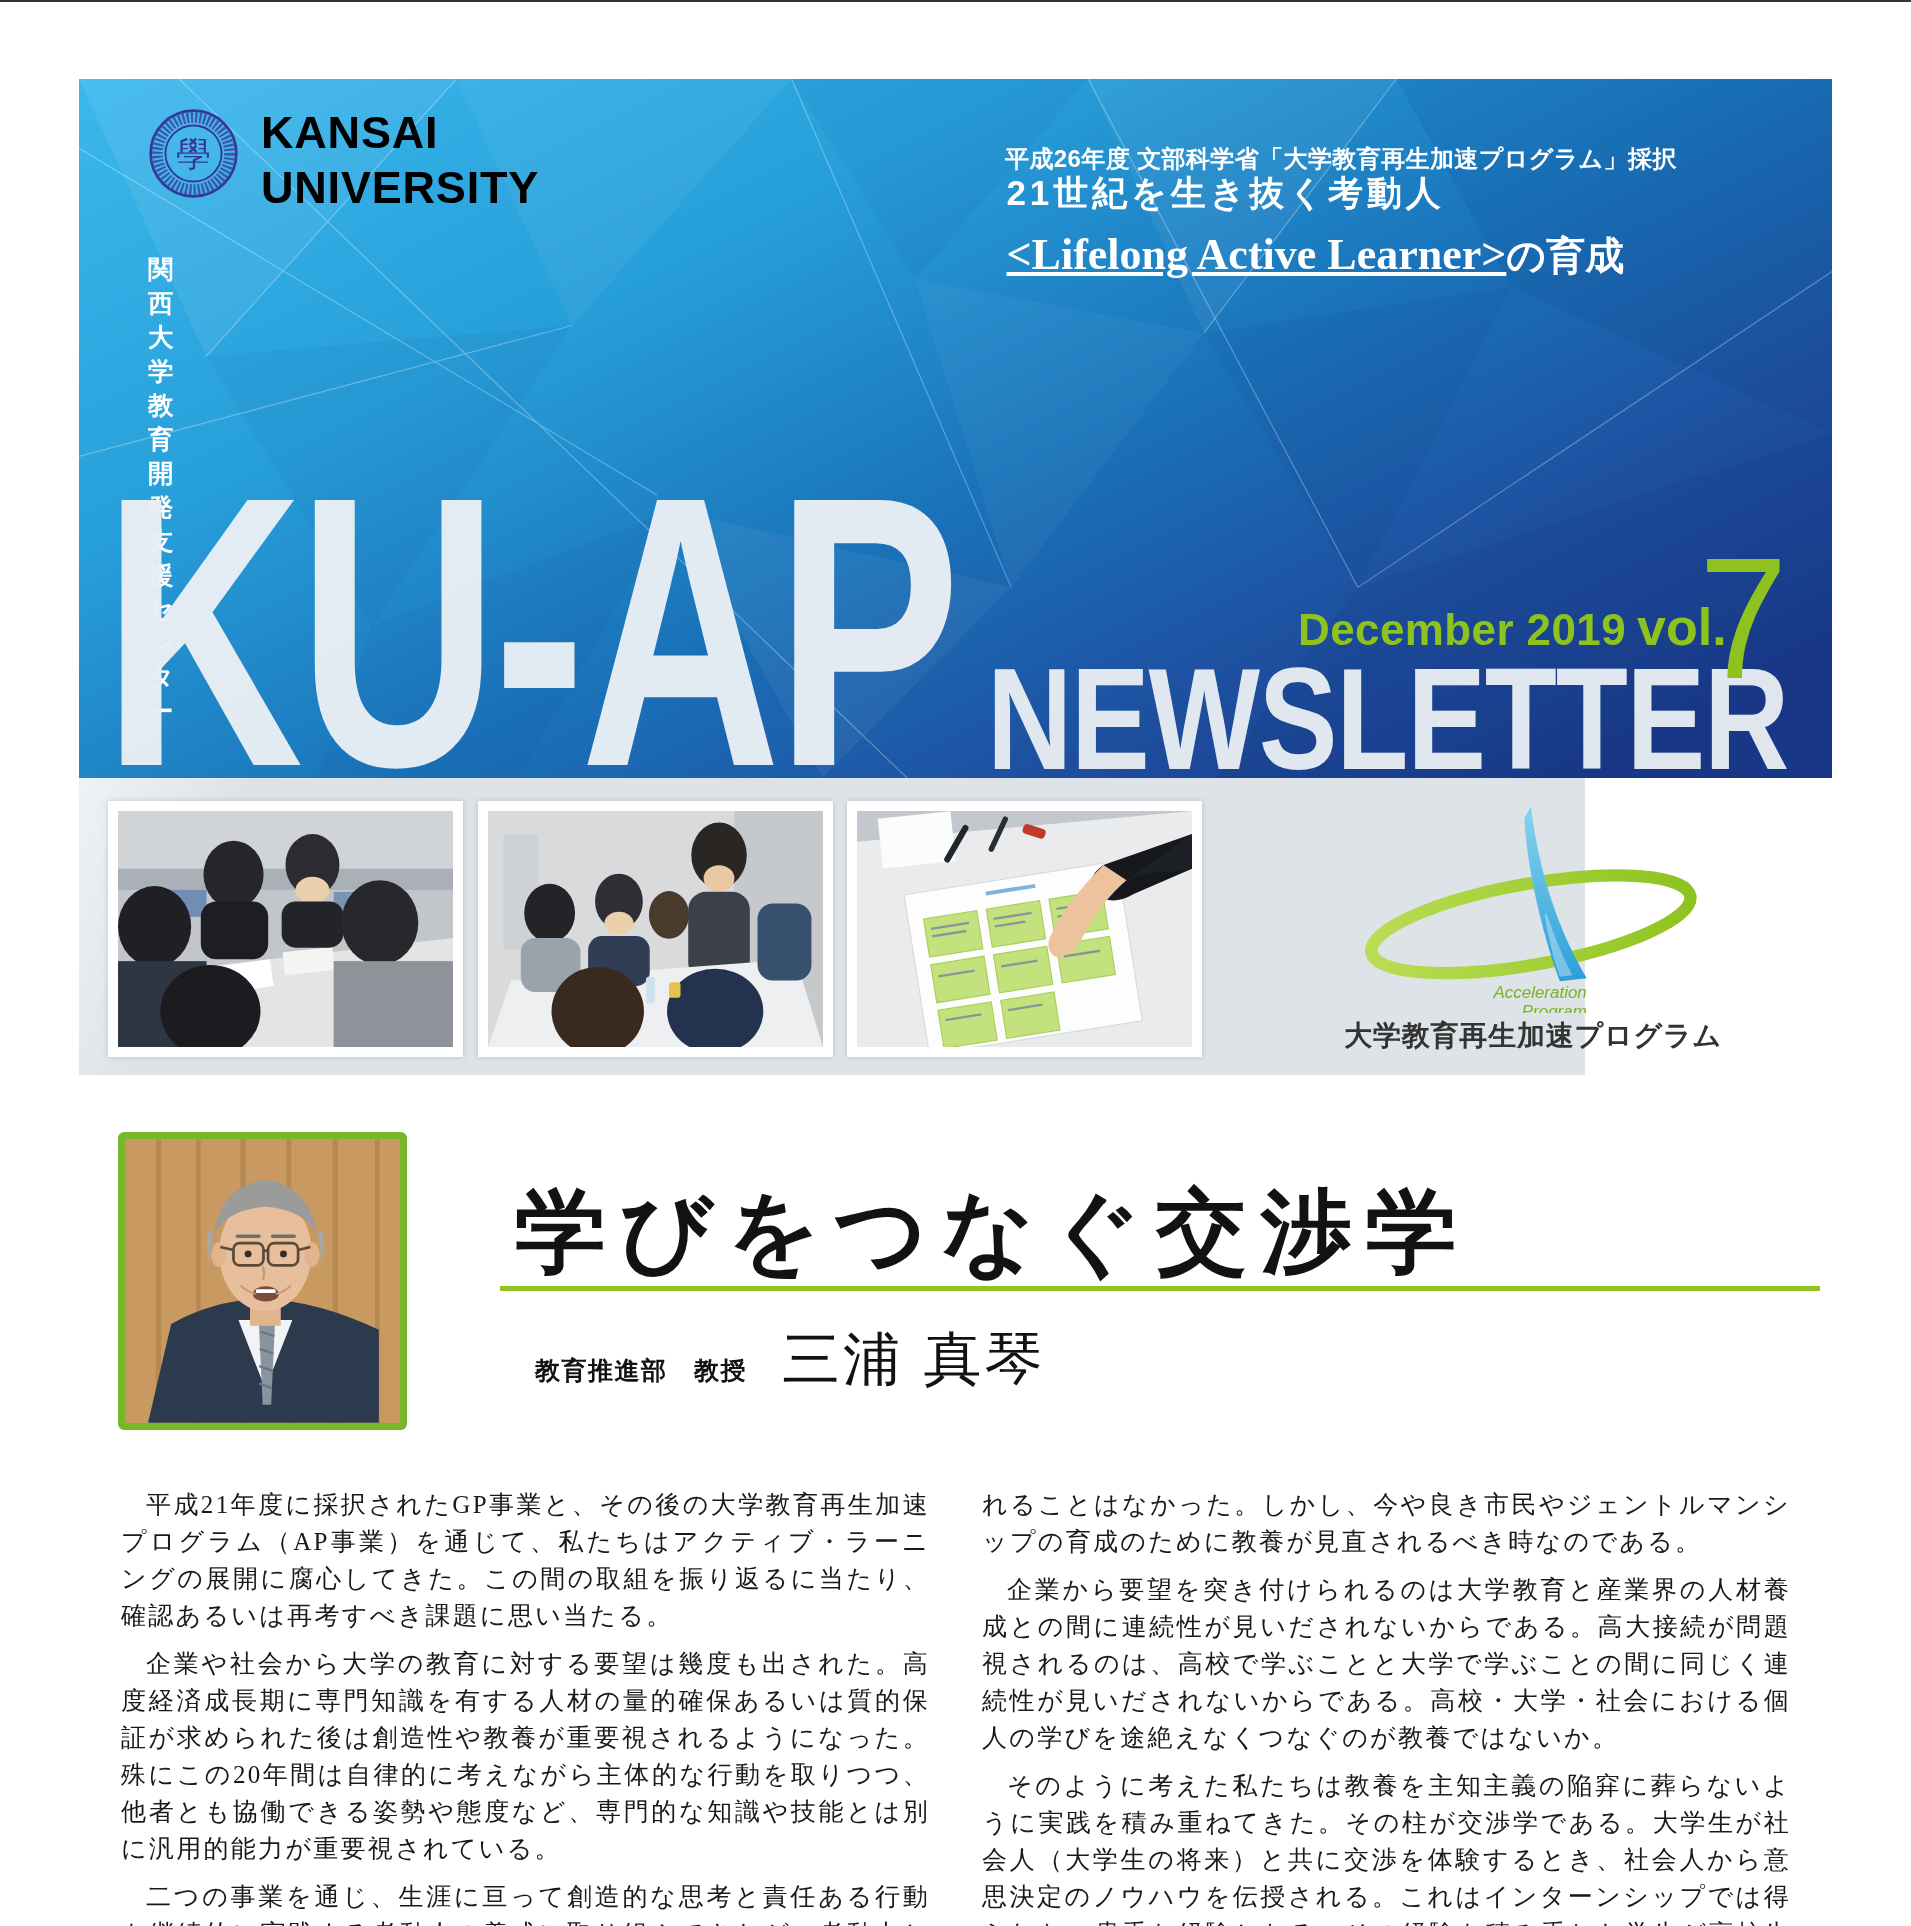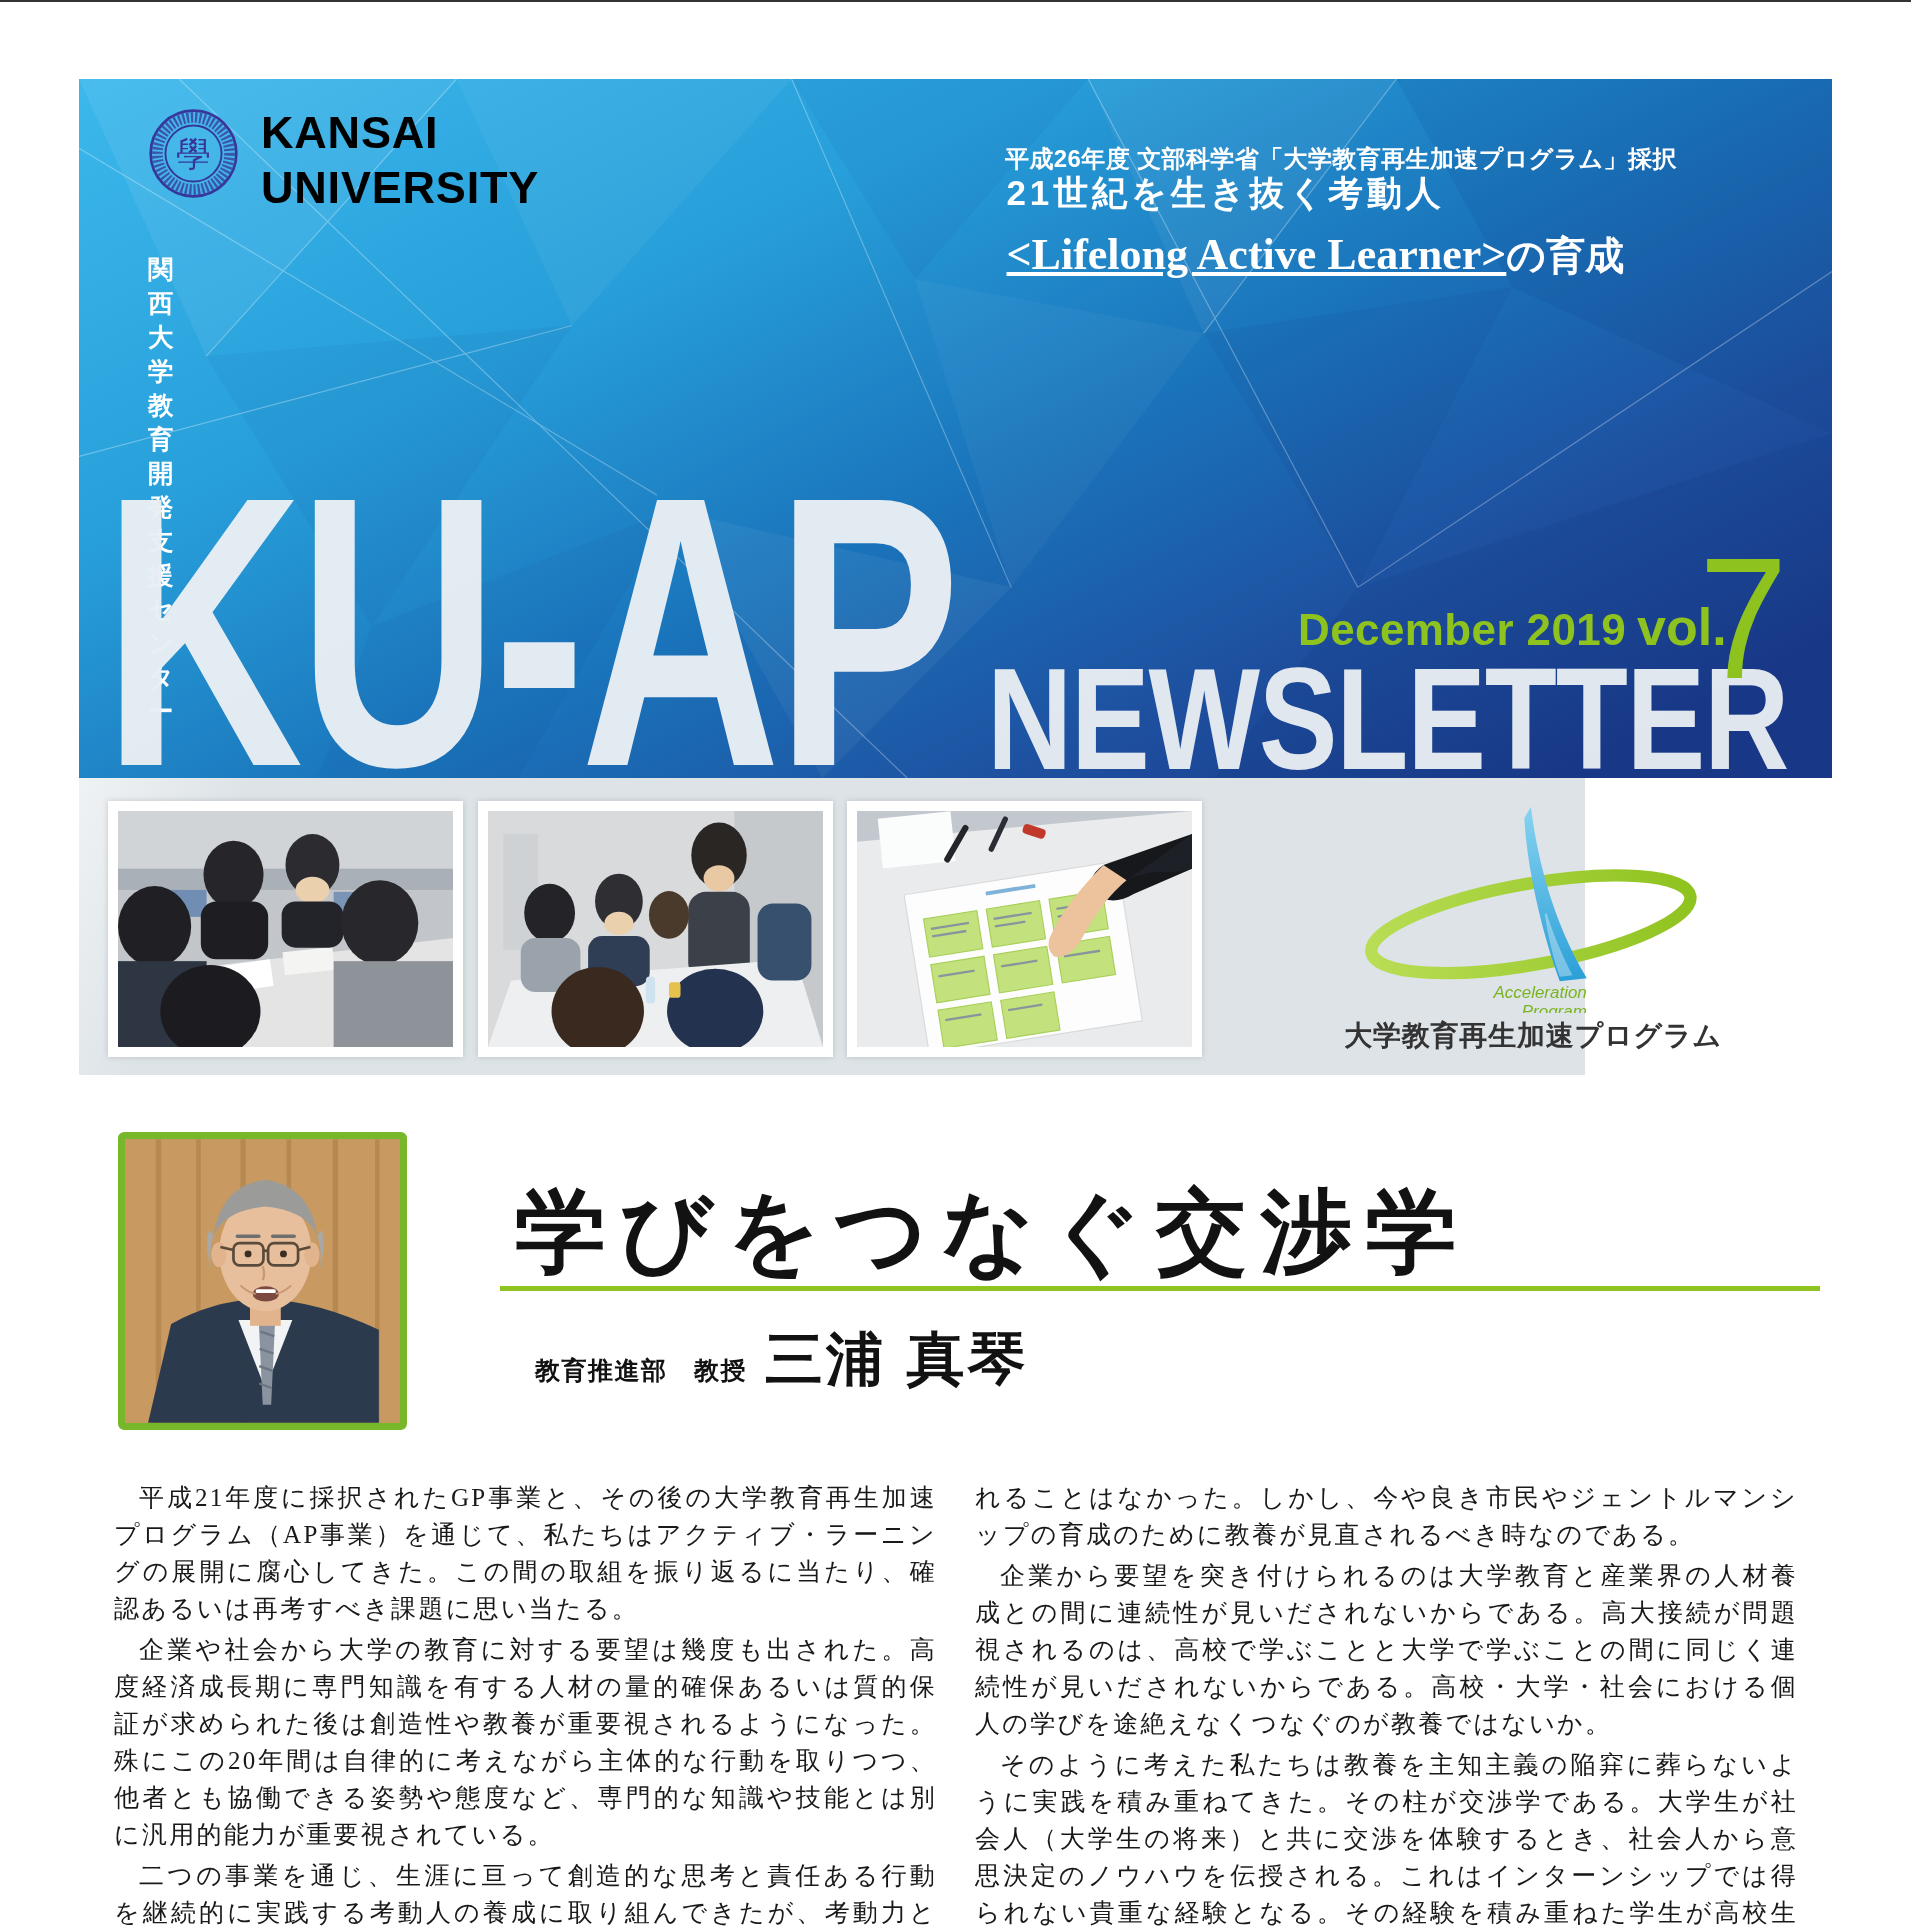--- a/index.html
+++ b/index.html
@@ -47,27 +47,27 @@
 
   
   .portrait{position:absolute;left:118px;top:1132px;width:275px;height:284px;border:7.7px solid #76b82a;
             border-radius:6.2px;overflow:hidden;background:#c89a62;}
   .portrait svg{display:block;width:100%;height:100%;}
   .art-title{position:absolute;left:500px;top:1156px;font-family:"Liberation Serif","DejaVu Serif",serif;
              font-size:91px;font-weight:700;color:#121212;letter-spacing:14px;white-space:nowrap;}
   .art-rule{position:absolute;left:500px;top:1286px;width:1320px;height:5px;background:#8fc31f;}
   .author{position:absolute;left:535px;top:1321px;white-space:nowrap;color:#121212;}
   .author-affil{font-size:25px;font-weight:bold;letter-spacing:1.5px;}
-  .author-name{font-size:58px;font-weight:bold;letter-spacing:3.1px;margin-left:18px;}
+  .author-name{font-size:58px;font-weight:normal;letter-spacing:3.1px;margin-left:35px;}
 
   
   .col{position:absolute;top:1475px;width:831px;font-family:"Liberation Serif","DejaVu Serif",serif;
        font-size:25px;line-height:37px;letter-spacing:2.3px;color:#191919;text-align:justify;}
   .col.left{left:110px;} .col.right{left:971px;}
-  .col p{margin:4px;}
+  .col p{margin:11px;}
   .col p.ind{text-indent:1em;}
 </style>
 </head>
 <body>
 
 <div id="page">
   <div class="topline"></div>
 
   <header class="banner">
     <svg class="banner-bg" viewBox="0 0 4551 1815" preserveAspectRatio="none">

